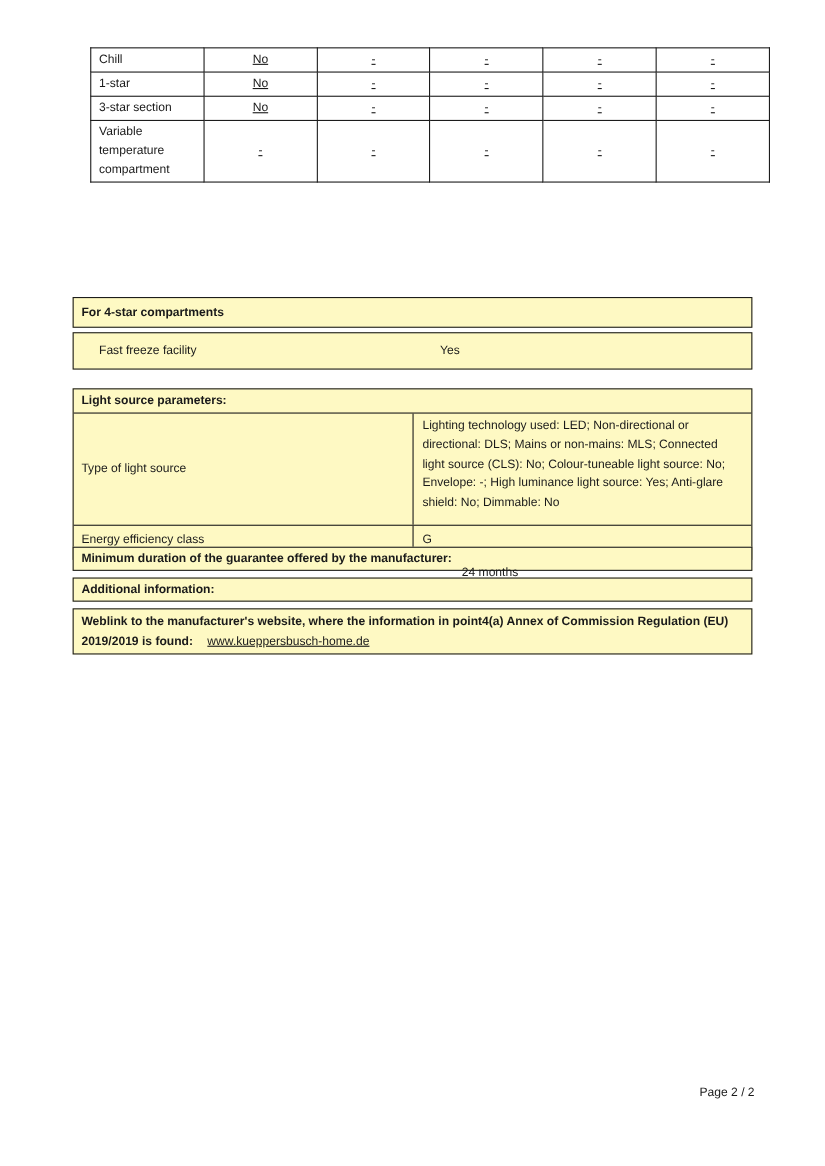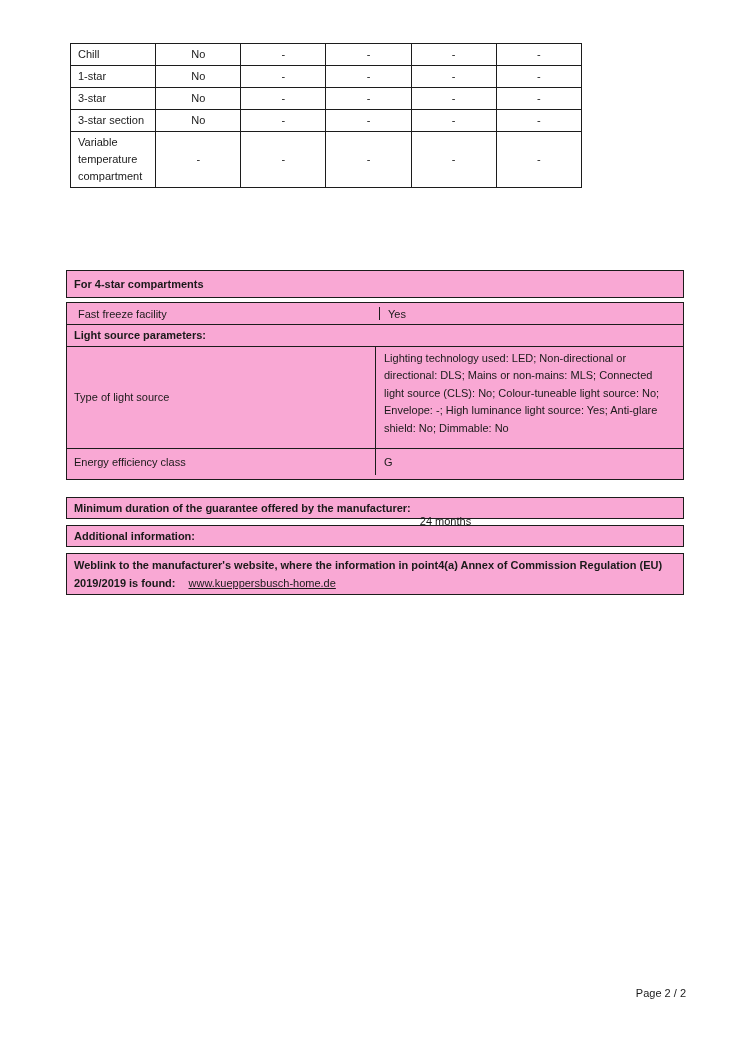--- a/index.html
+++ b/index.html
@@ -6,46 +6,46 @@
   html, body { background: #ffffff; }
   body {
     width: 750px; height: 1060px; position: relative; overflow: hidden;
     font-family: "Liberation Sans", "DejaVu Sans", sans-serif;
     color: #1a1a1a;
   }
   .content { position: absolute; left: 66px; top: 0; width: 618px; }
 
   
   table.star-table {
-    position: absolute; left: 4px; top: 43px; width: 512px;
+    position: absolute; left: 16px; top: 43px; width: 618px;
     border-collapse: collapse; table-layout: fixed;
   }
   .star-table td {
     border: 1.5px solid #1c1c1c;
     font-size: 11px; line-height: 17px; vertical-align: middle;
   }
   .star-table td.lbl { text-align: left; padding: 2px 6px 2px 7px; }
-  .star-table td.val { text-align: center; padding: 2px 2px; }
+  .star-table td.val { text-align: center; padding: 2px 2px; text-decoration: underline; }
   tr.r-h22 { height: 22px; }
   tr.r-h38 { height: 38px; }
   tr.r-h55 { height: 55px; }
 
   
   .block {
     position: absolute; left: 0; width: 618px;
-    border: 1.5px solid #1c1c1c; background: #f9a8d4;
+    border: 1.5px solid #1c1c1c; background: #fef9c3;
     font-size: 11px;
   }
   .vcenter { display: flex; align-items: center; }
   .bold { font-weight: bold; }
   .padl { padding-left: 7px; }
 
   #blk-four-star   { top: 270px; height: 28px; }
-  #blk-fast-freeze { top: 302px; height: 23px; padding: 4px; }
-  #grp-light       { top: 324px; height: 156px; }
+  #blk-fast-freeze { top: 302px; height: 23px; padding: 16px; }
+  #grp-light       { top: 353px; height: 156px; }
   #blk-guarantee   { top: 497px; height: 22px; }
   #blk-additional  { top: 525px; height: 22px; }
   #blk-weblink     { top: 553px; height: 42px; padding: 3px 8px 0 7px; line-height: 17.5px; }
 
   
   .split { display: flex; align-items: stretch; }
   .split .cell-l {
     width: 309px; flex: 0 0 309px; border-right: 1.5px solid #1c1c1c;
     display: flex; align-items: center; padding-left: 7px;
   }
@@ -77,28 +77,20 @@
         <tr class="r-h22">
       <td class="lbl">Chill</td>
       <td class="val">No</td>
       <td class="val">-</td>
       <td class="val">-</td>
       <td class="val">-</td>
       <td class="val">-</td>
     </tr>
     <tr class="r-h22">
       <td class="lbl">1-star</td>
-      <td class="val">No</td>
-      <td class="val">-</td>
-      <td class="val">-</td>
-      <td class="val">-</td>
-      <td class="val">-</td>
-    </tr>
-    <tr class="r-h22">
-      <td class="lbl">3-star</td>
       <td class="val">No</td>
       <td class="val">-</td>
       <td class="val">-</td>
       <td class="val">-</td>
       <td class="val">-</td>
     </tr>
     <tr class="r-h22">
       <td class="lbl">3-star section</td>
       <td class="val">No</td>
       <td class="val">-</td>

